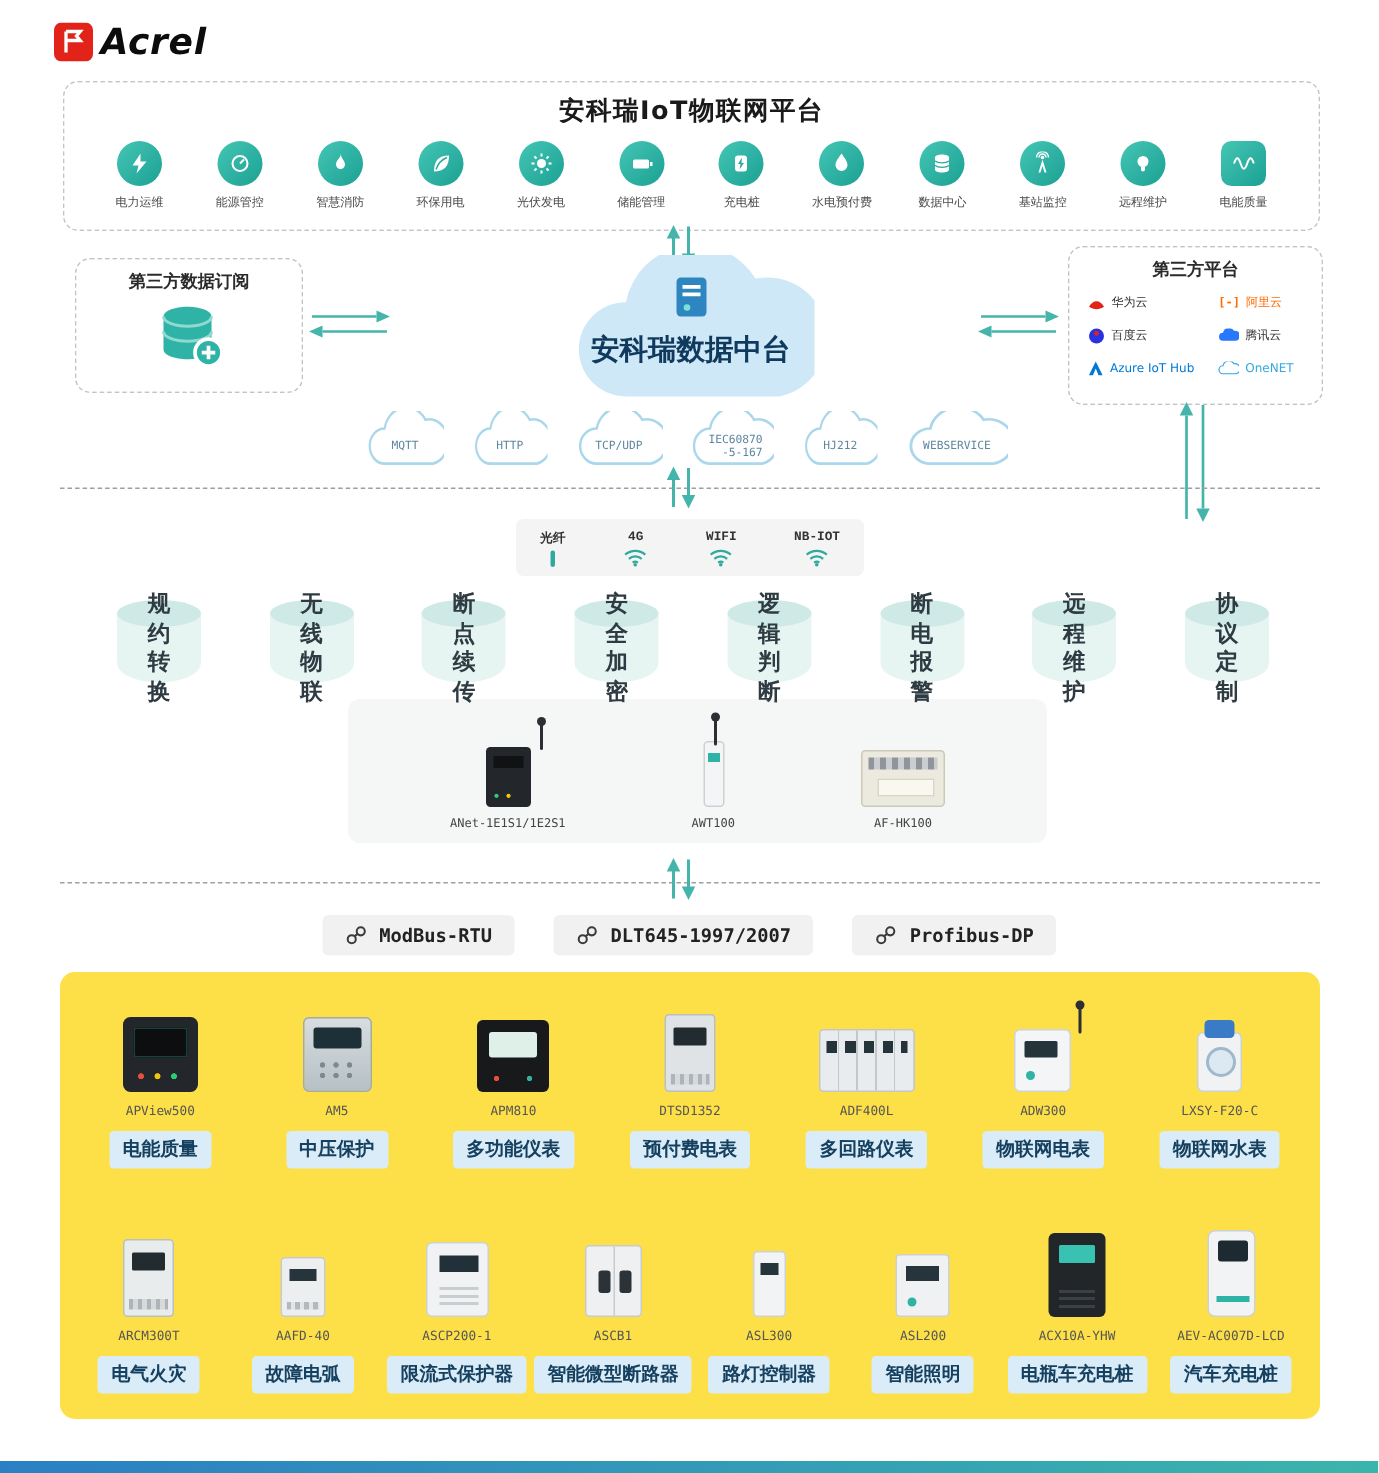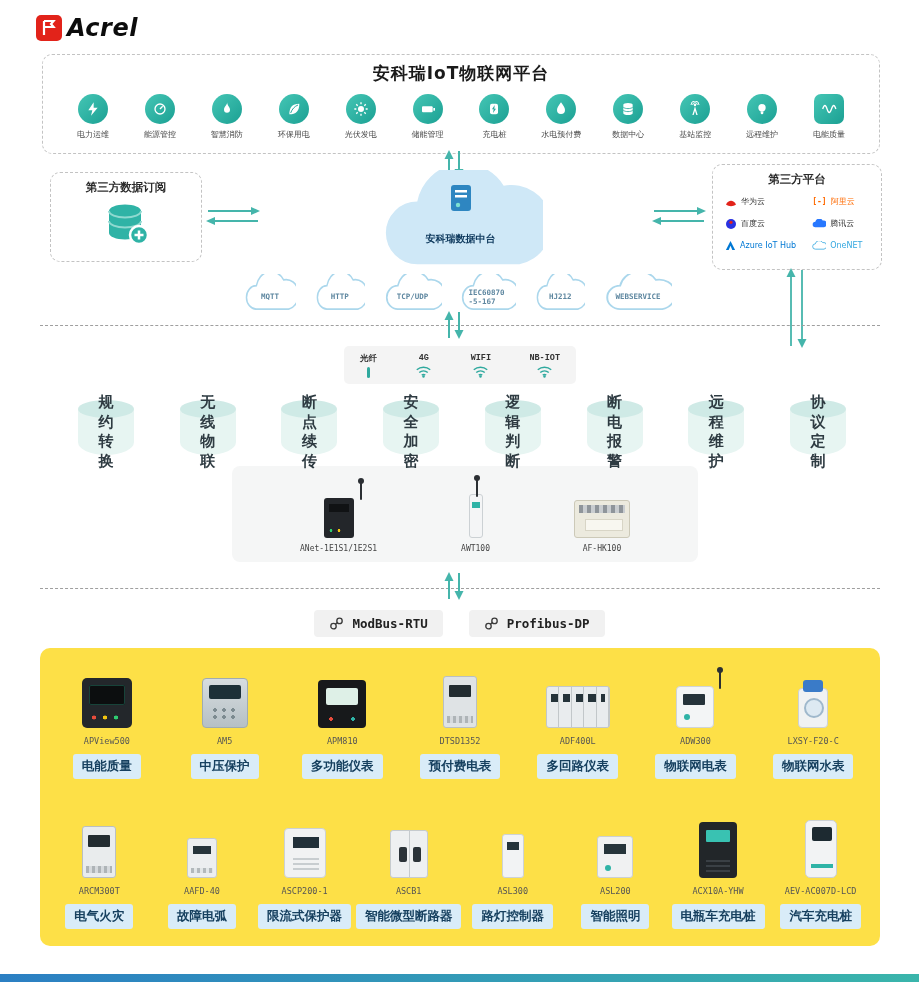--- a/index.html
+++ b/index.html
@@ -29,39 +29,39 @@
   
   .sub-box { left:50px; top:172px; width:152px; height:90px; }
   .box-title { text-align:center; font-size:11.5px; font-weight:700; color:#2b2b2b; margin-top:7px; }
   .sub-ic { display:flex; justify-content:center; margin-top:6px; }
 
   
   .cloud-hub { position:absolute; left:378px; top:170px; width:165px; height:88px; }
   .cloud-hub .bigcloud { position:absolute; inset:0; }
   .hub-server { position:absolute; left:50%; top:14px; transform:translateX(-50%); }
   .hub-title { position:absolute; left:0; right:0; bottom:12px; text-align:center;
-               font-size:10px; font-weight:700; color:#0f3a5e; }
+               font-size:19px; font-weight:700; color:#0f3a5e; }
 
   
   .tp-box { left:712px; top:164px; width:170px; height:106px; }
   .tp-grid { display:grid; grid-template-columns:1fr 1fr; gap:5px 16px; padding:6px 10px 0 12px; }
   .tp-item { display:flex; align-items:center; gap:4px; min-height:17px; }
   .tp-name { font-size:8px; white-space:nowrap; }
   .p-hw .tp-name,.p-bd .tp-name,.p-tc .tp-name { color:#333; }
   .p-ali .tp-name { color:#ff6a00; }
   .p-az .tp-name { color:#0078d4; }
   .p-on .tp-name { color:#35a8e0; }
   .ali-ic { font-size:8px; font-weight:700; color:#ff6a00; font-family:"DejaVu Sans Mono",monospace; }
 
   
   .pclouds { position:absolute; left:244px; top:274px; width:428px; display:flex; justify-content:space-between; align-items:center; }
   .pcloud { position:relative; height:38px; }
   .pcloud svg.cl { position:absolute; inset:0; width:100%; height:100%; }
   .pcloud-label { position:absolute; inset:0; display:flex; align-items:center; justify-content:center;
-                  padding-top:7px; font-size:7.5px; font-weight:700; color:#5e87a0; text-align:left;
+                  padding-top:7px; font-size:7.5px; font-weight:400; color:#5e87a0; text-align:right;
                   font-family:"DejaVu Sans Mono","Liberation Mono",monospace; word-break:break-all; line-height:1.2; }
 
   
   .divider { position:absolute; left:40px; width:840px; border-top:1px dashed #9f9f9f; }
 
   
   .conn-bar { position:absolute; left:344px; top:346px; width:232px; height:38px; background:#f4f4f4;
               border-radius:5px; display:flex; justify-content:space-between; align-items:center; padding:3px 16px; }
   .conn-item { display:flex; flex-direction:column; align-items:center; gap:2px; }
   .conn-label { font-size:8.5px; font-weight:700; color:#333; font-family:Liberation Mono, monospace; }
@@ -600,20 +600,30 @@
       <span>ModBus-RTU</span>
     </div>
     <div class="bus-btn">
       <svg width="15" height="15" viewBox="0 0 20 20">
           <g fill="none" stroke="#3b3b3b" stroke-width="1.8">
             <circle cx="6" cy="13.5" r="3.6"></circle>
             <circle cx="14" cy="6.5" r="3.6"></circle>
             <path d="M8.5 11l3-2.5"></path>
           </g>
         </svg>
+      <span>DLT645-1997/2007</span>
+    </div>
+    <div class="bus-btn">
+      <svg width="15" height="15" viewBox="0 0 20 20">
+          <g fill="none" stroke="#3b3b3b" stroke-width="1.8">
+            <circle cx="6" cy="13.5" r="3.6"></circle>
+            <circle cx="14" cy="6.5" r="3.6"></circle>
+            <path d="M8.5 11l3-2.5"></path>
+          </g>
+        </svg>
       <span>Profibus-DP</span>
     </div>
   </div>
 
   <div class="bottom-box">
     <div class="dev-row r1">
       <div class="dev">
         <div class="di">
             <div class="shape d-apview"></div>
           </div>

